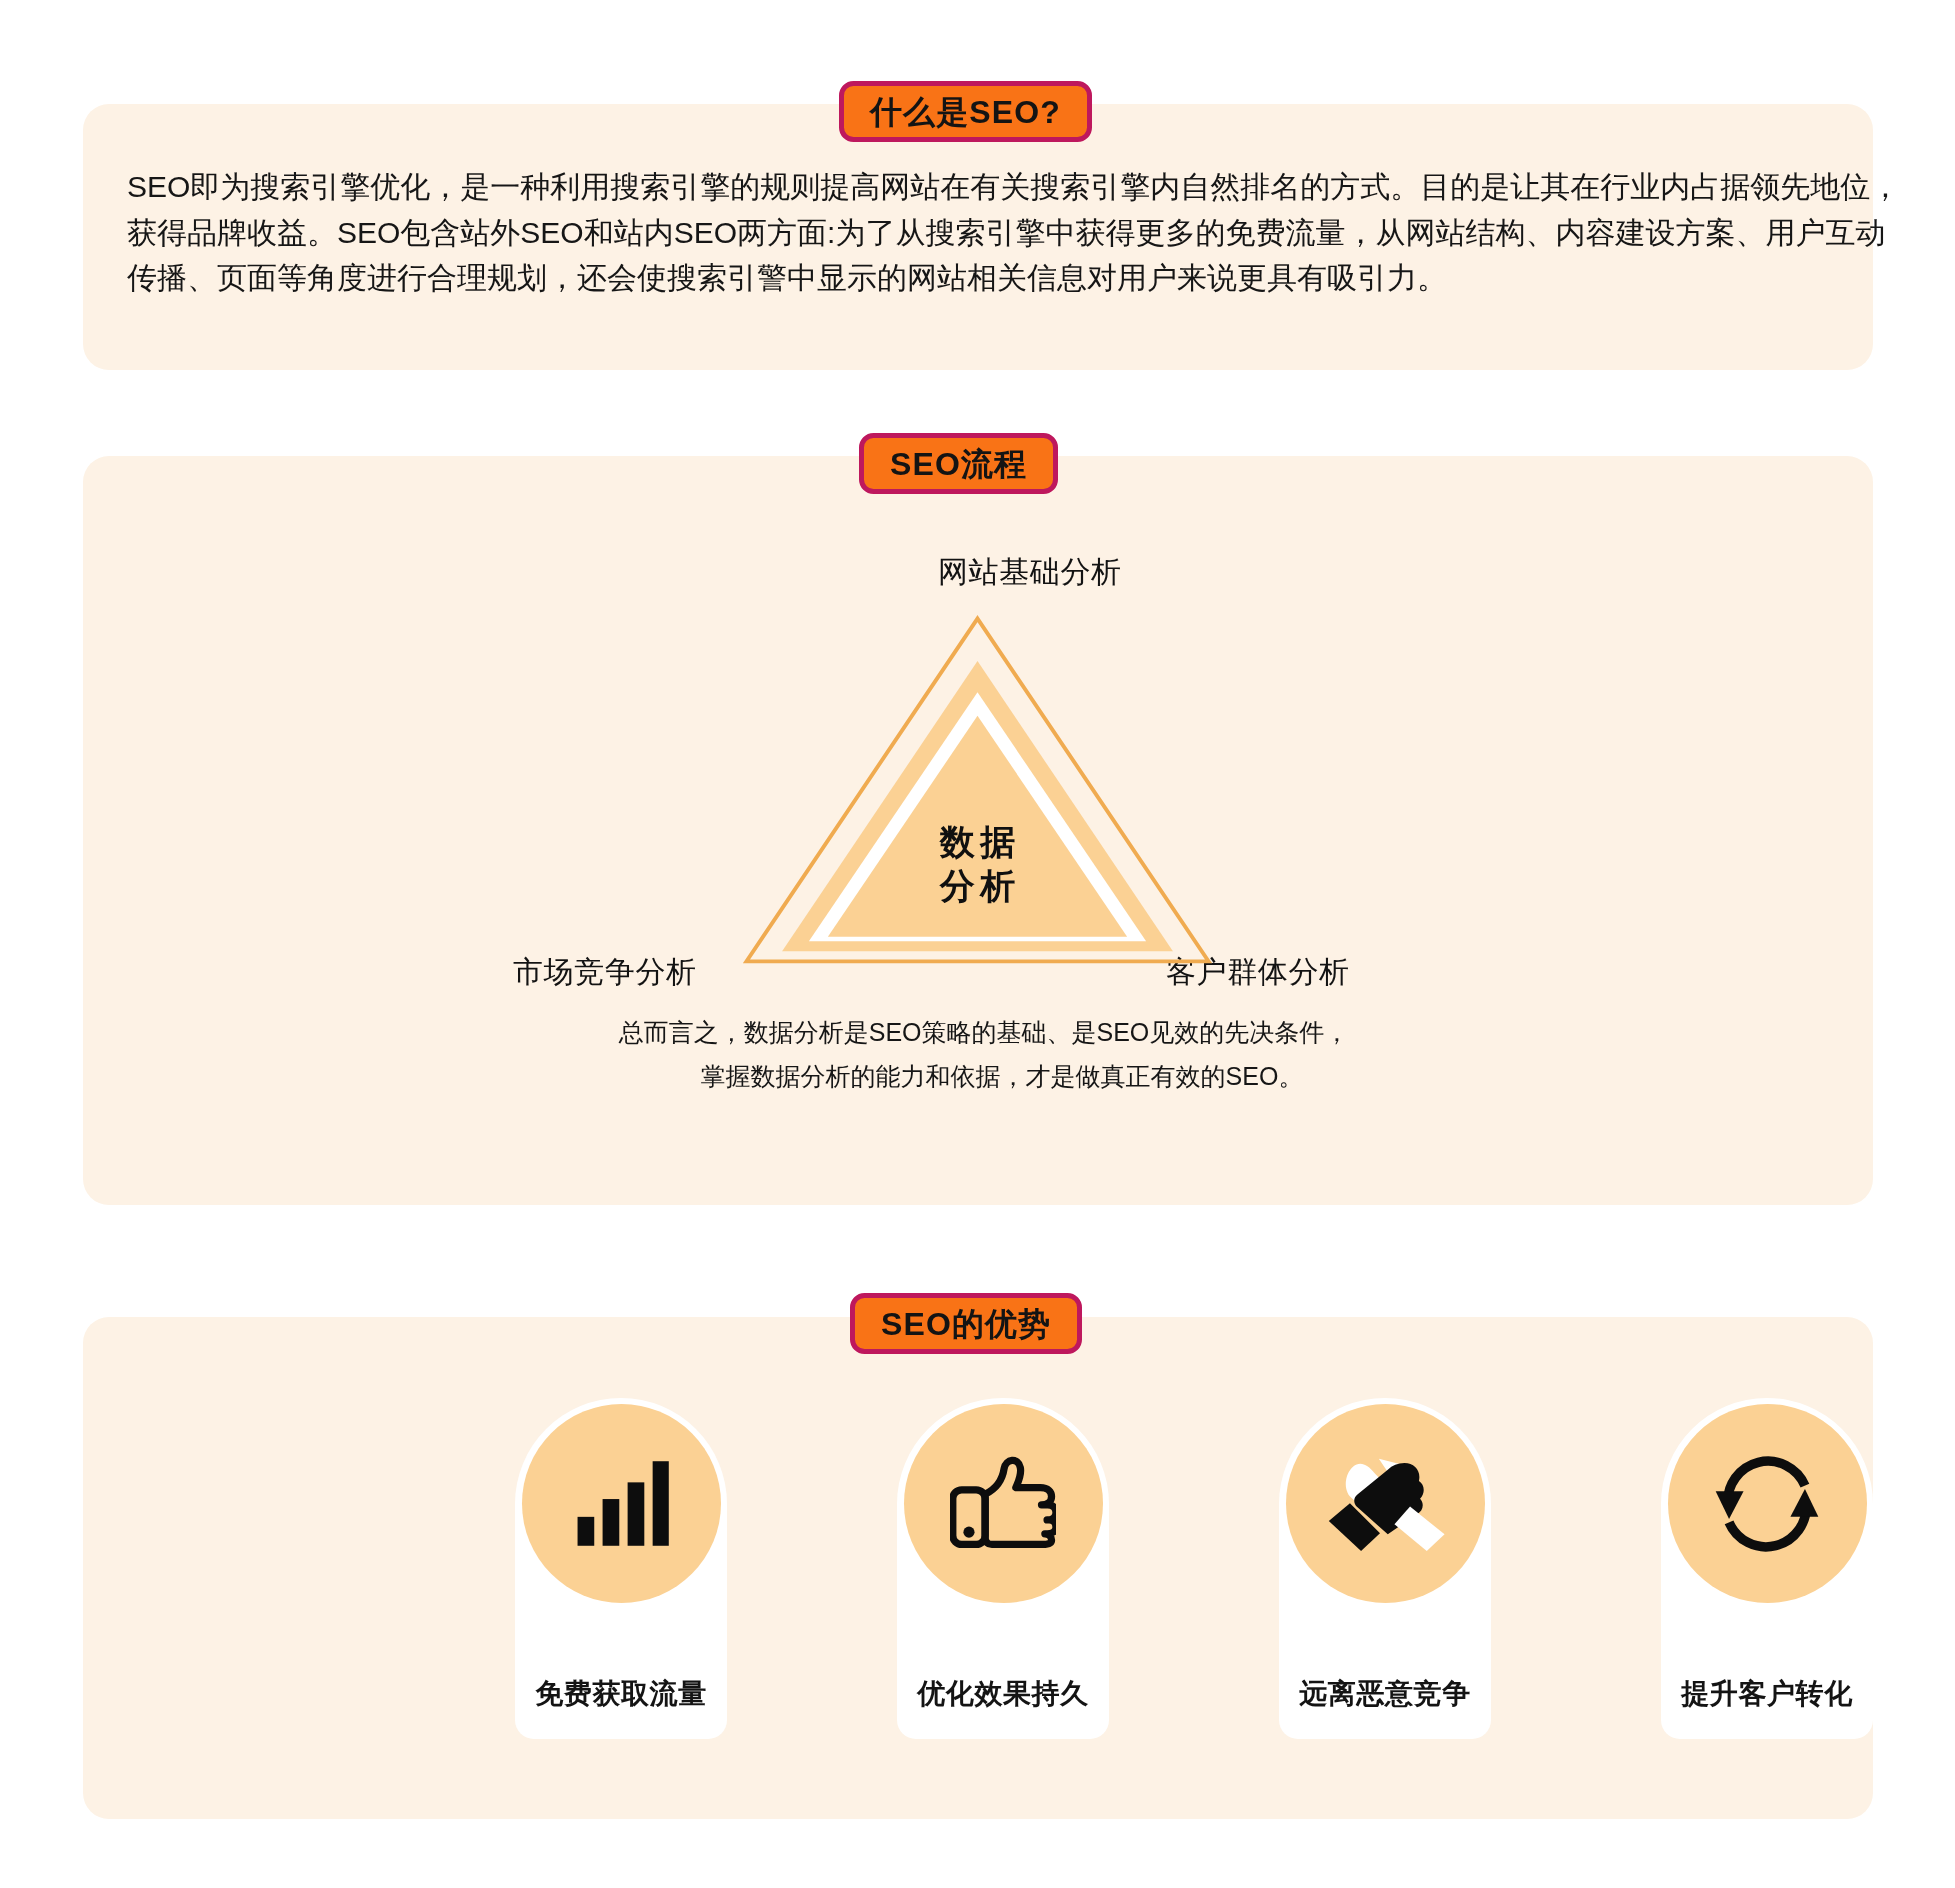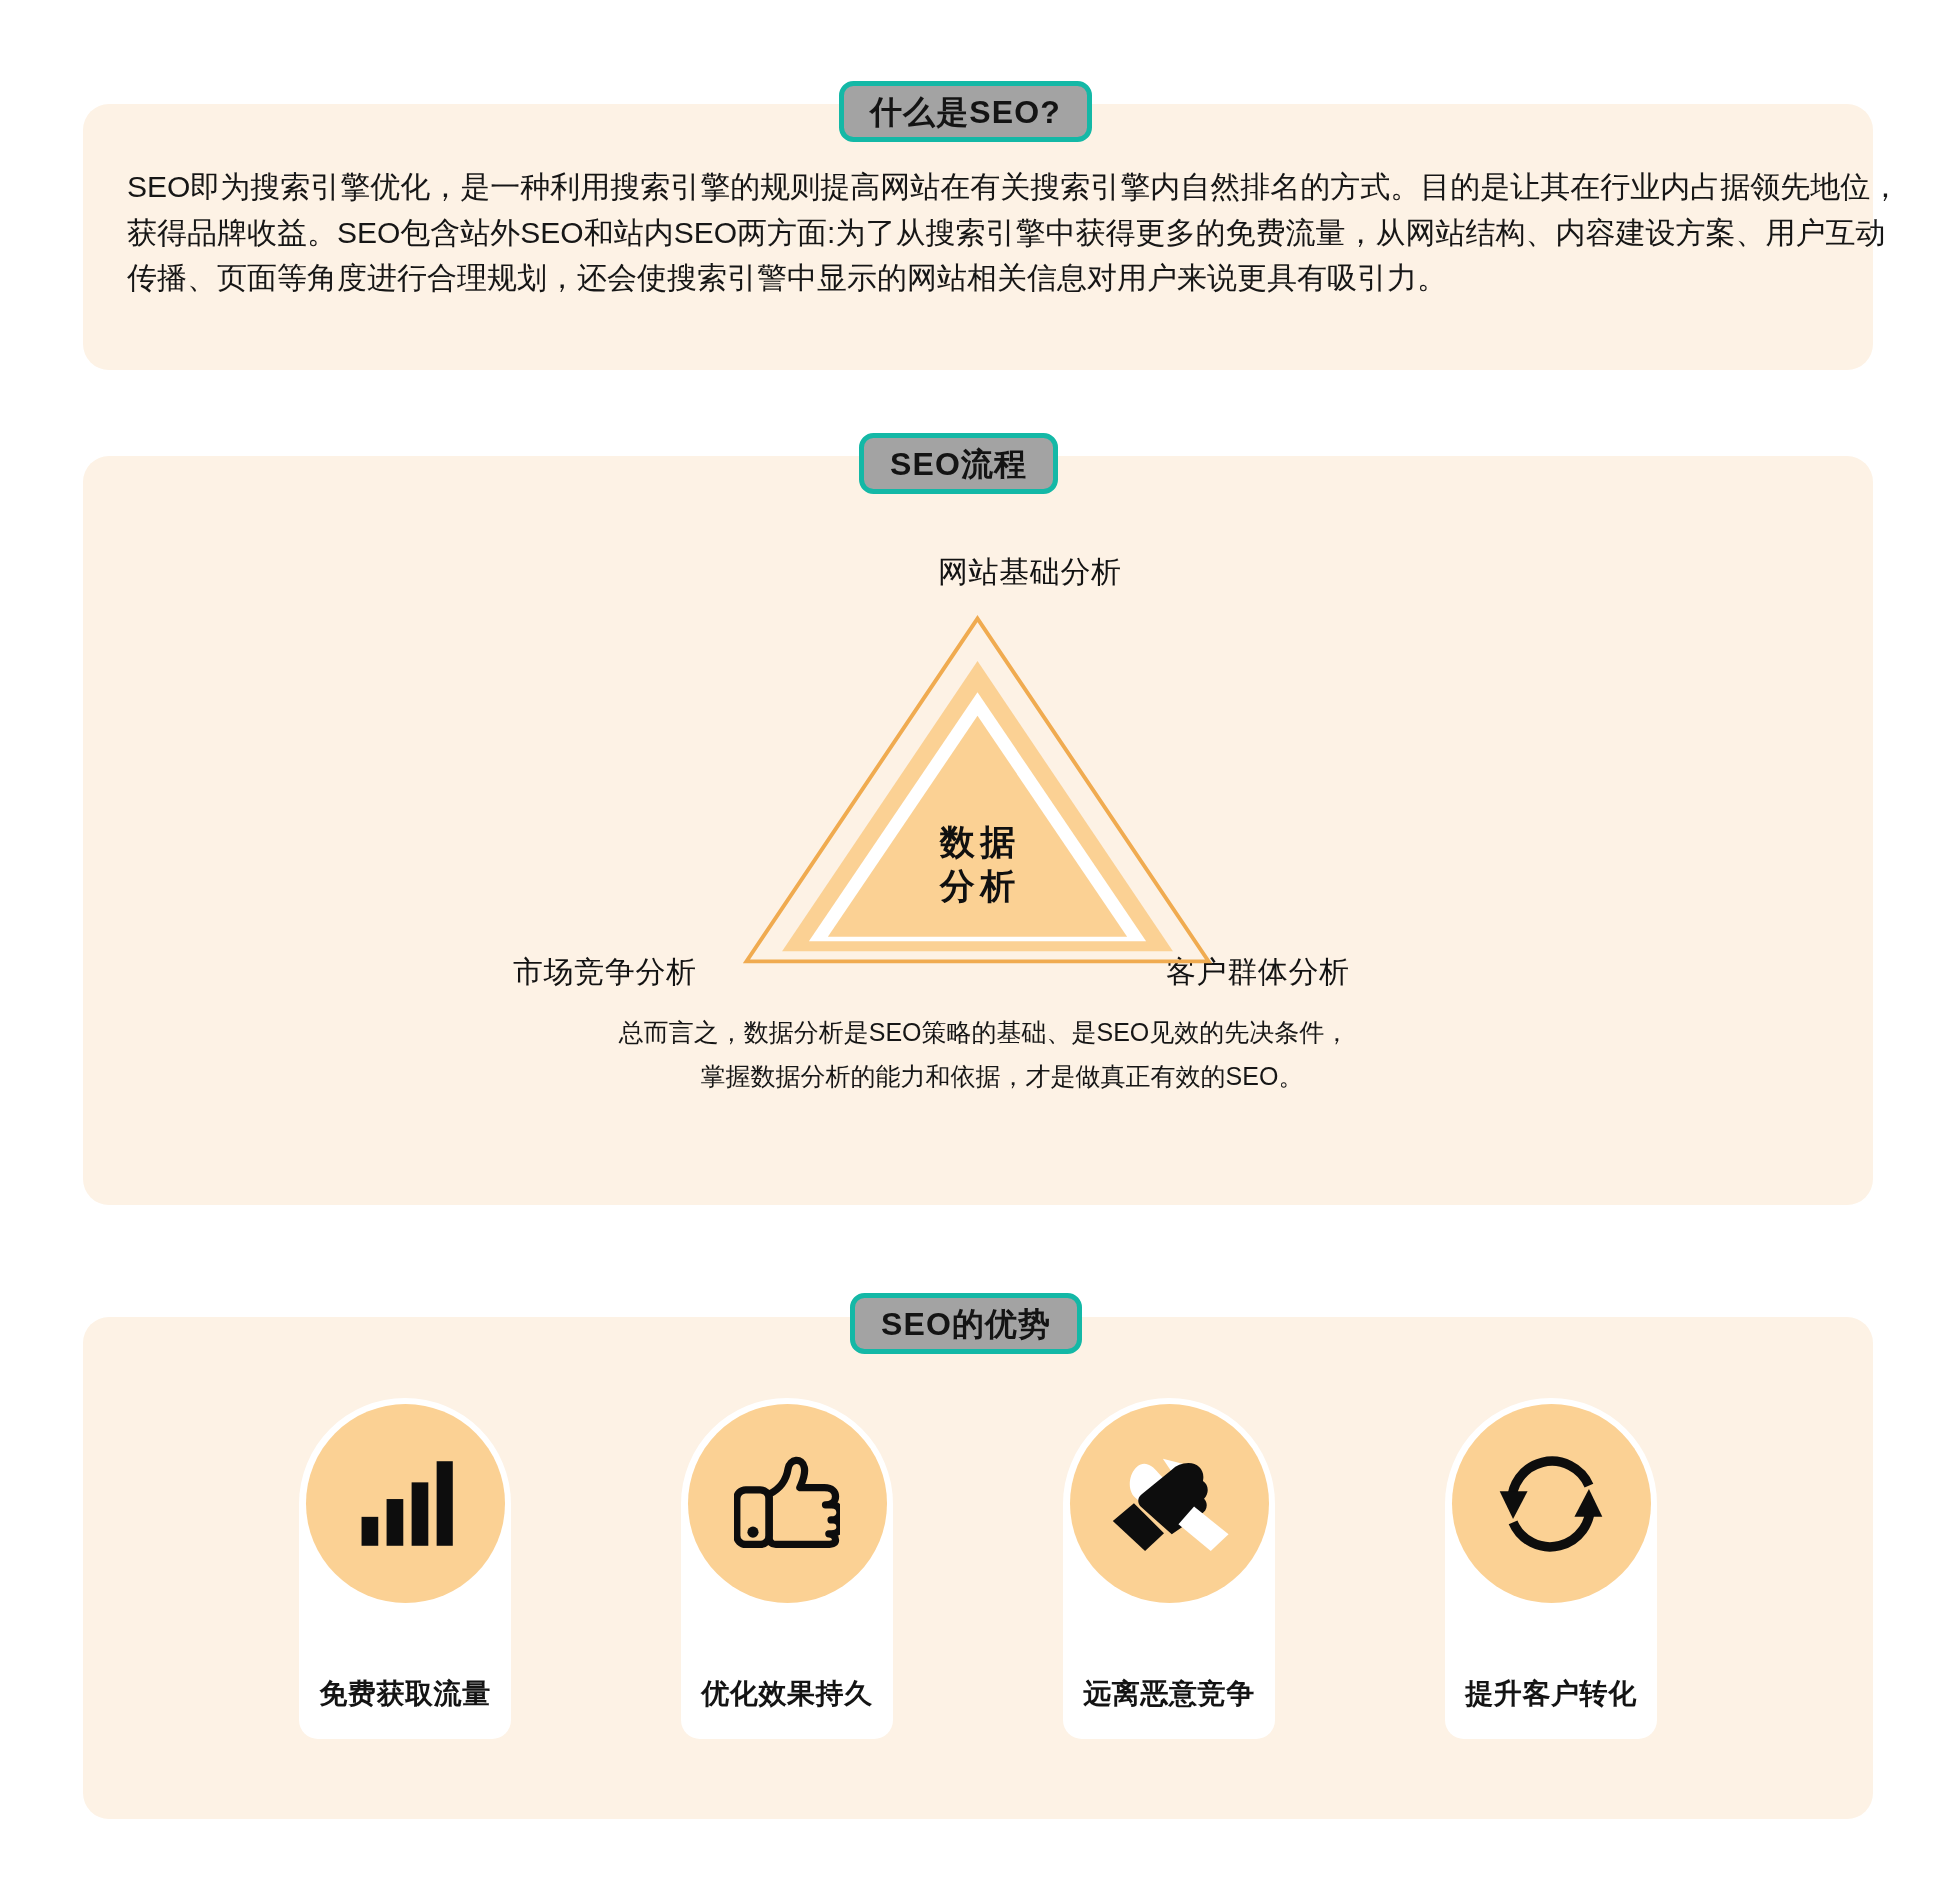--- a/index.html
+++ b/index.html
@@ -28,29 +28,29 @@
     background: #fdf2e5;
     border-radius: 26px;
   }
   #panel-what  { left: 83px; top: 104px;  width: 1790px; height: 266px; }
   #panel-flow  { left: 83px; top: 456px;  width: 1790px; height: 749px; }
   #panel-adv   { left: 83px; top: 1317px; width: 1790px; height: 502px; }
 
   
   .badge {
     position: absolute;
-    background: #a3a3a3;
+    background: #f97316;
     border-radius: 14.5px;
     height: 61px;
     display: flex;
     align-items: center;
     justify-content: center;
     padding: 0 26px;
     box-sizing: border-box;
-    border: 5px solid #14b8a6;
+    border: 5px solid #be185d;
     z-index: 4;
   }
   .badge-text {
     font-size: 32px;
     font-weight: bold;
     color: #141414;
     letter-spacing: 1.1px;
     line-height: 1;
     white-space: nowrap;
   }
@@ -144,21 +144,21 @@
 
   
   #adv-row {
     position: absolute;
     left: 83px;
     top: 1317px;
     width: 1790px;
     height: 502px;
     display: flex;
     align-items: center;
-    justify-content: center;
+    justify-content: flex-end;
     gap: 170px;
   }
   .adv-card {
     width: 212px;
     height: 341px;
     background: #ffffff;
     border-radius: 106px 106px 19px 19px;
     display: flex;
     flex-direction: column;
     align-items: center;

